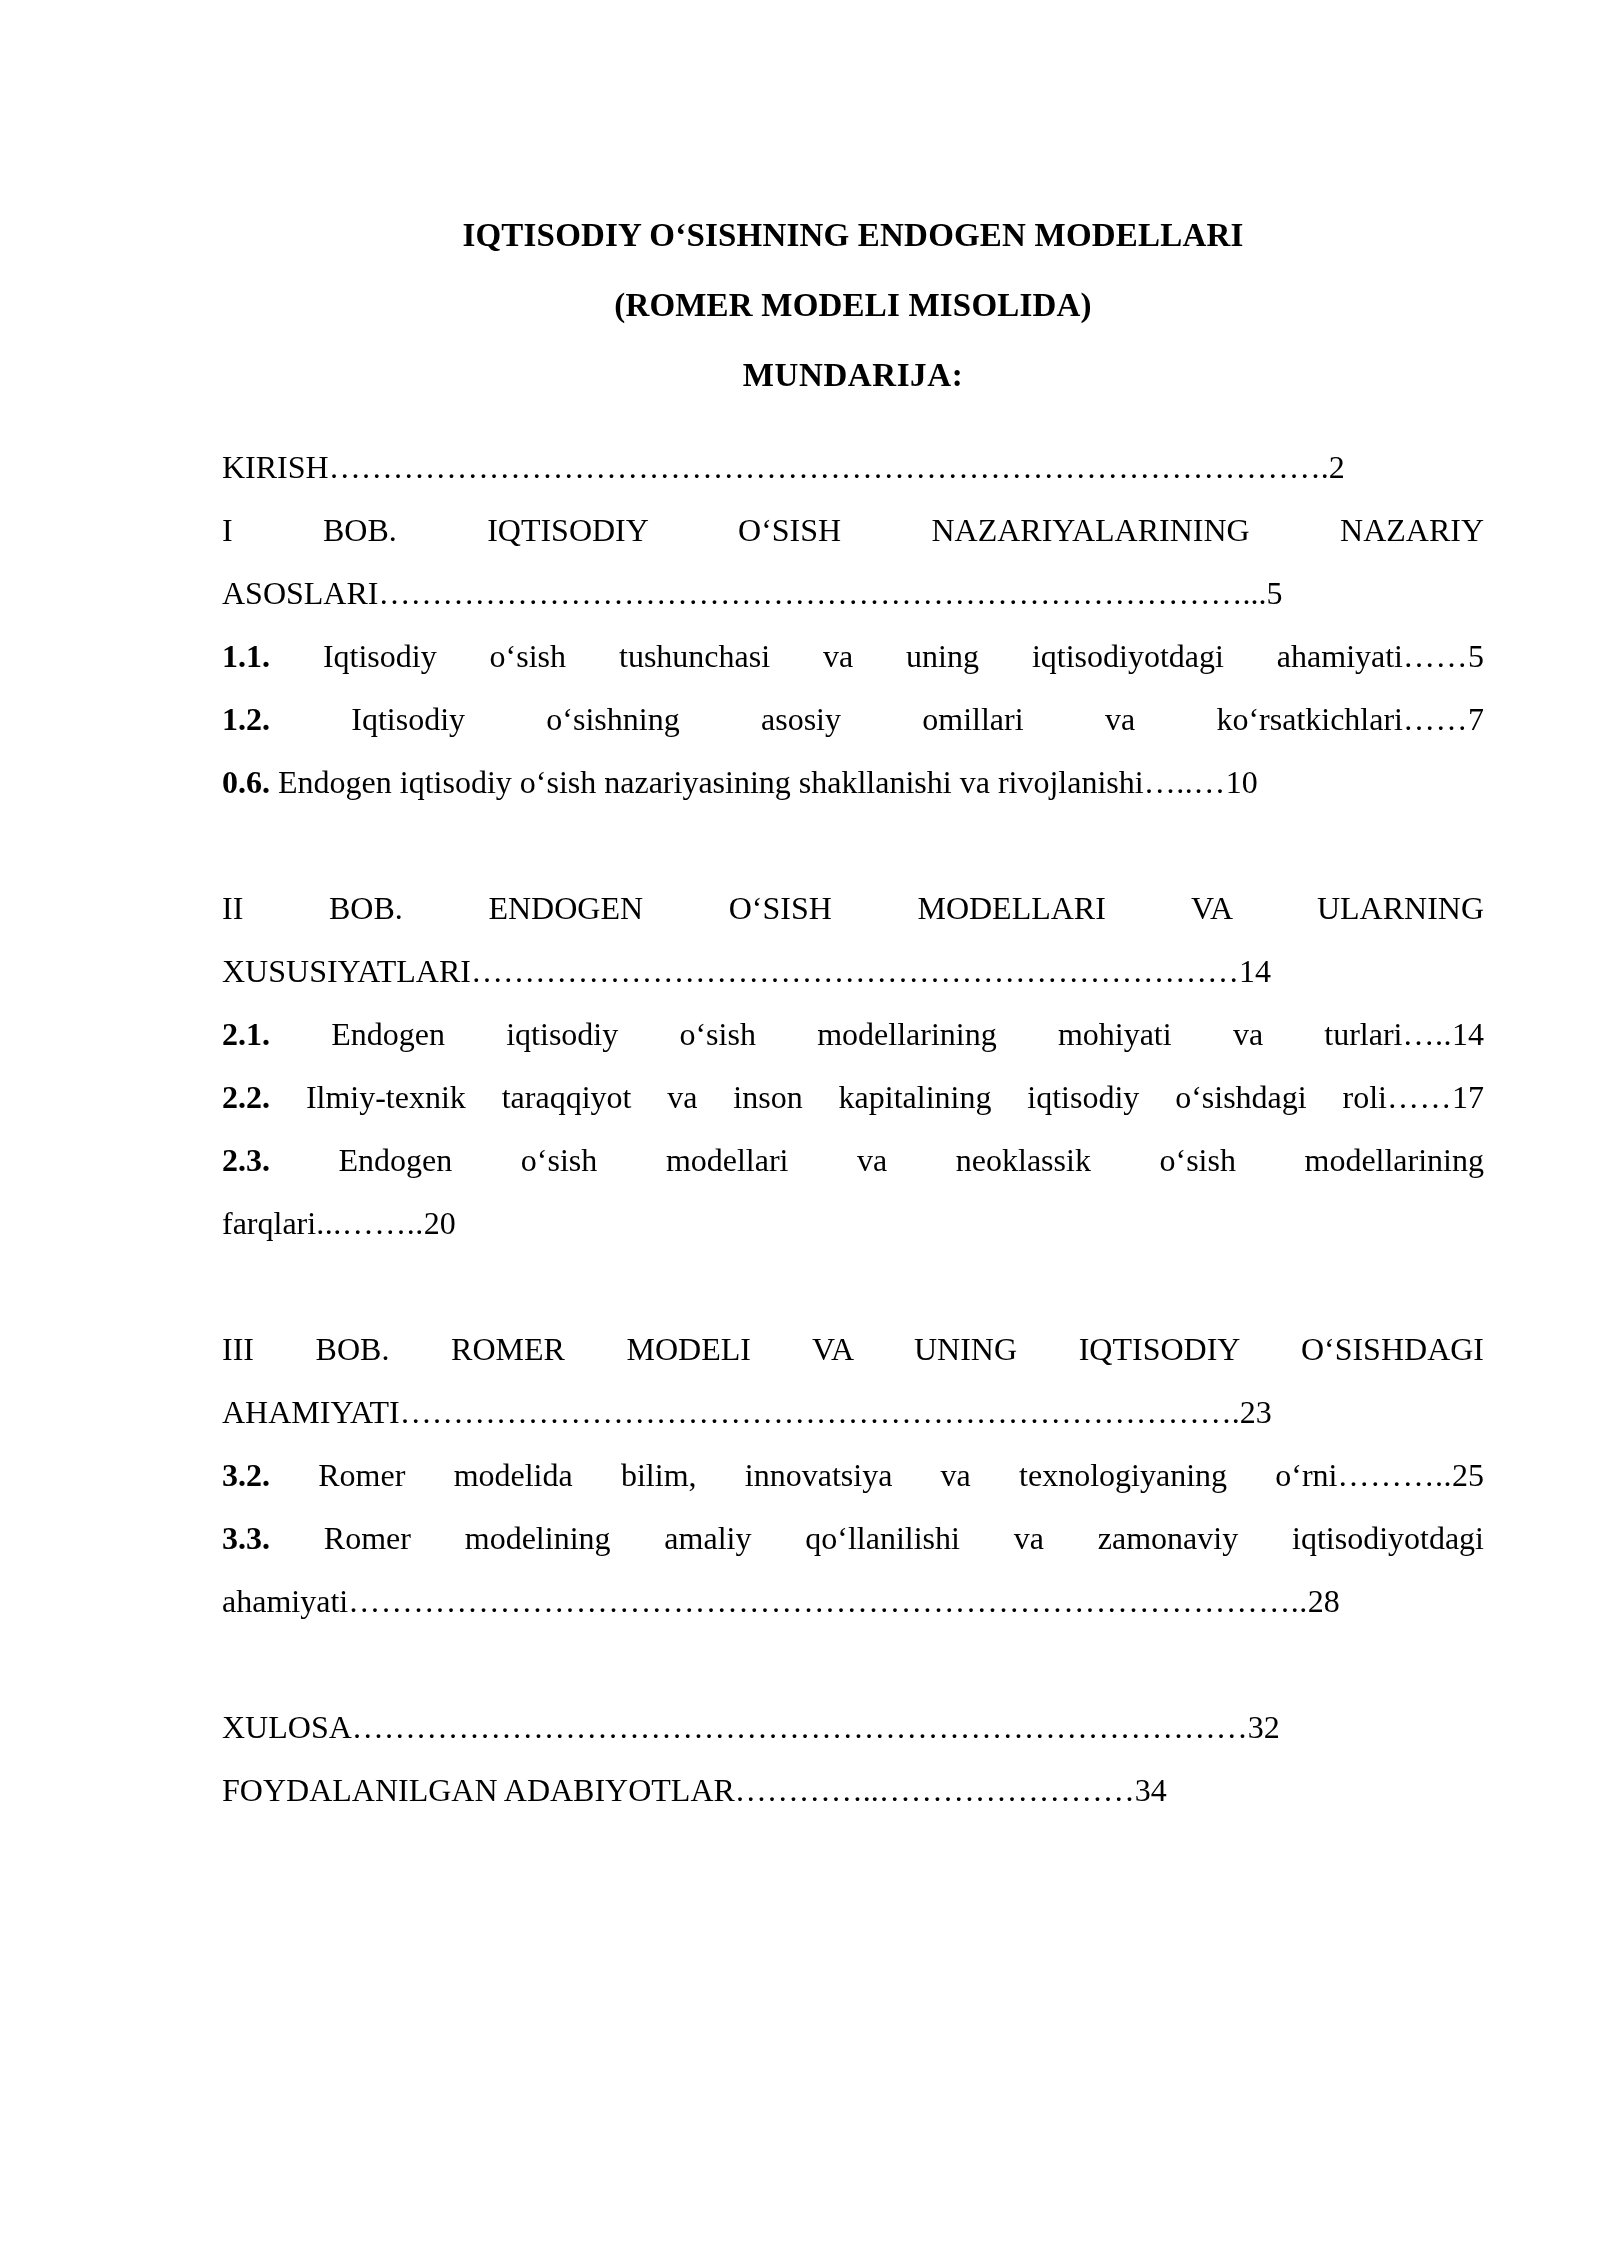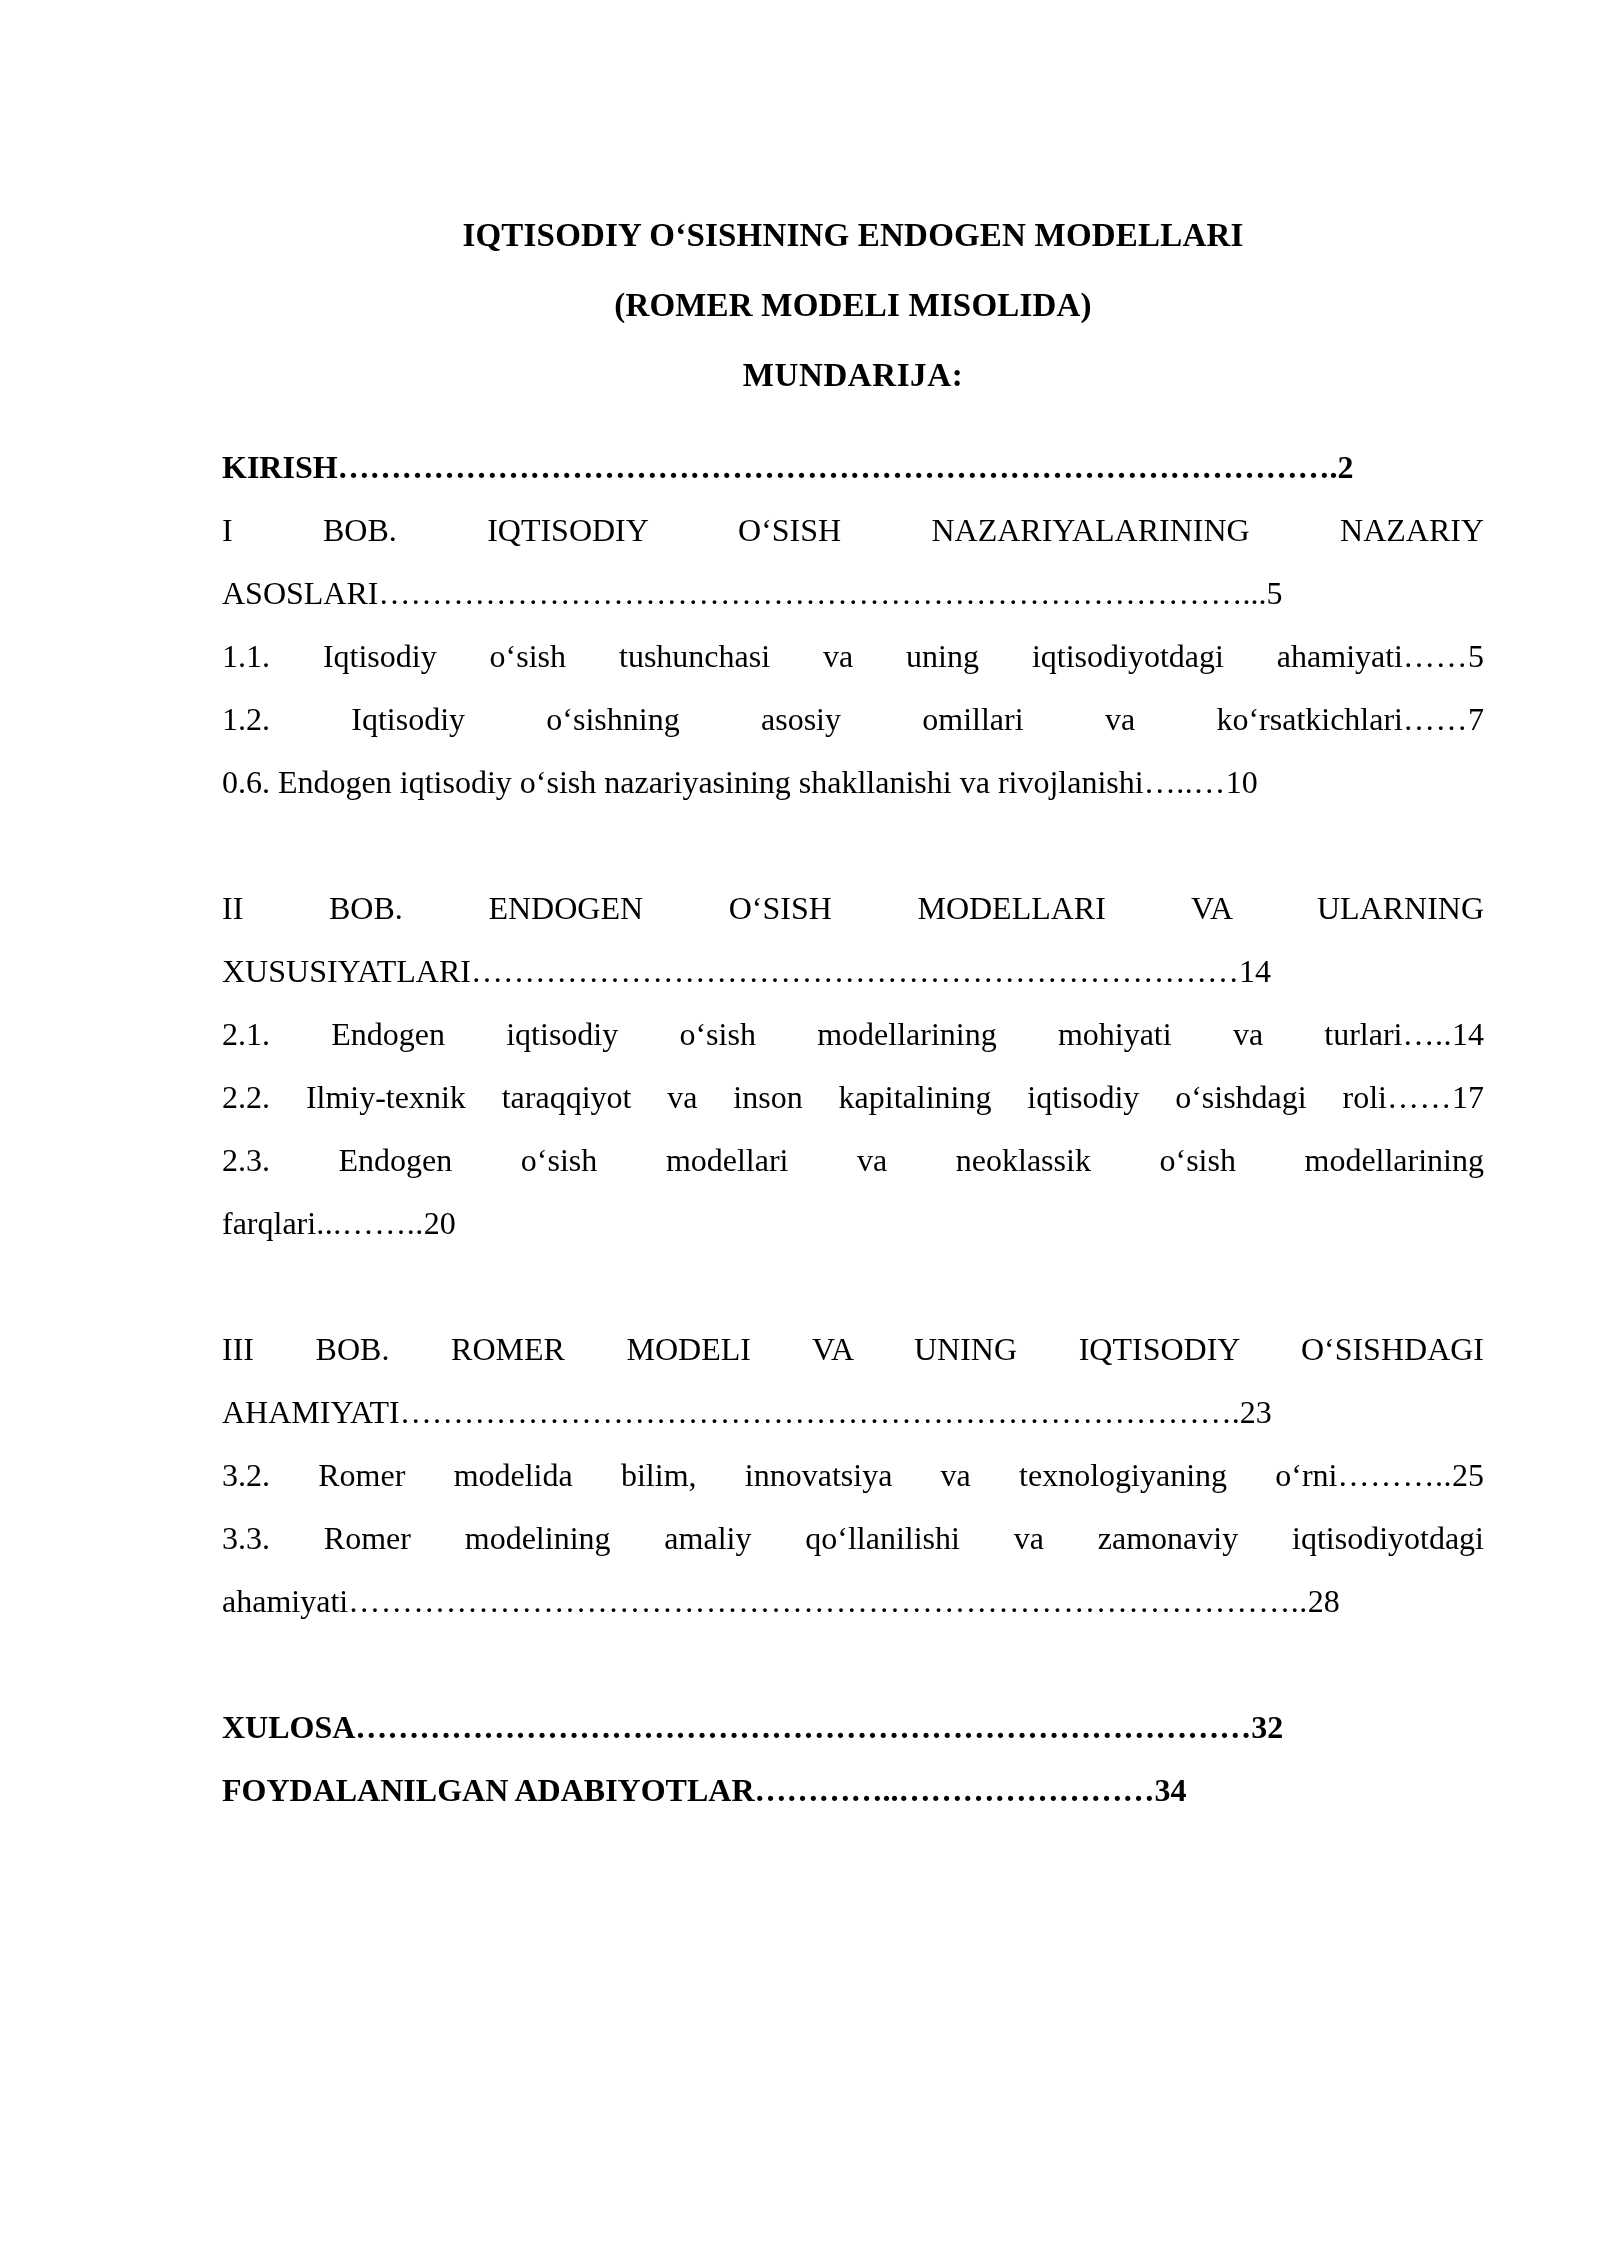--- a/index.html
+++ b/index.html
@@ -53,24 +53,24 @@
     text-align-last: justify;
     text-justify: inter-word;
     word-spacing: 0;
     margin: 0;
   }
   .toc-entry.plain {
     text-align: left;
     text-align-last: left;
   }
   .toc-entry .num {
-    font-weight: normal;
+    font-weight: bold;
   }
   .toc-entry.bold {
-    font-weight: bold;
+    font-weight: normal;
   }
   .leader {
     letter-spacing: 0.5px;
   }
   .gap {
     height: 63px;
   }
 </style>
 </head>
 <body>

